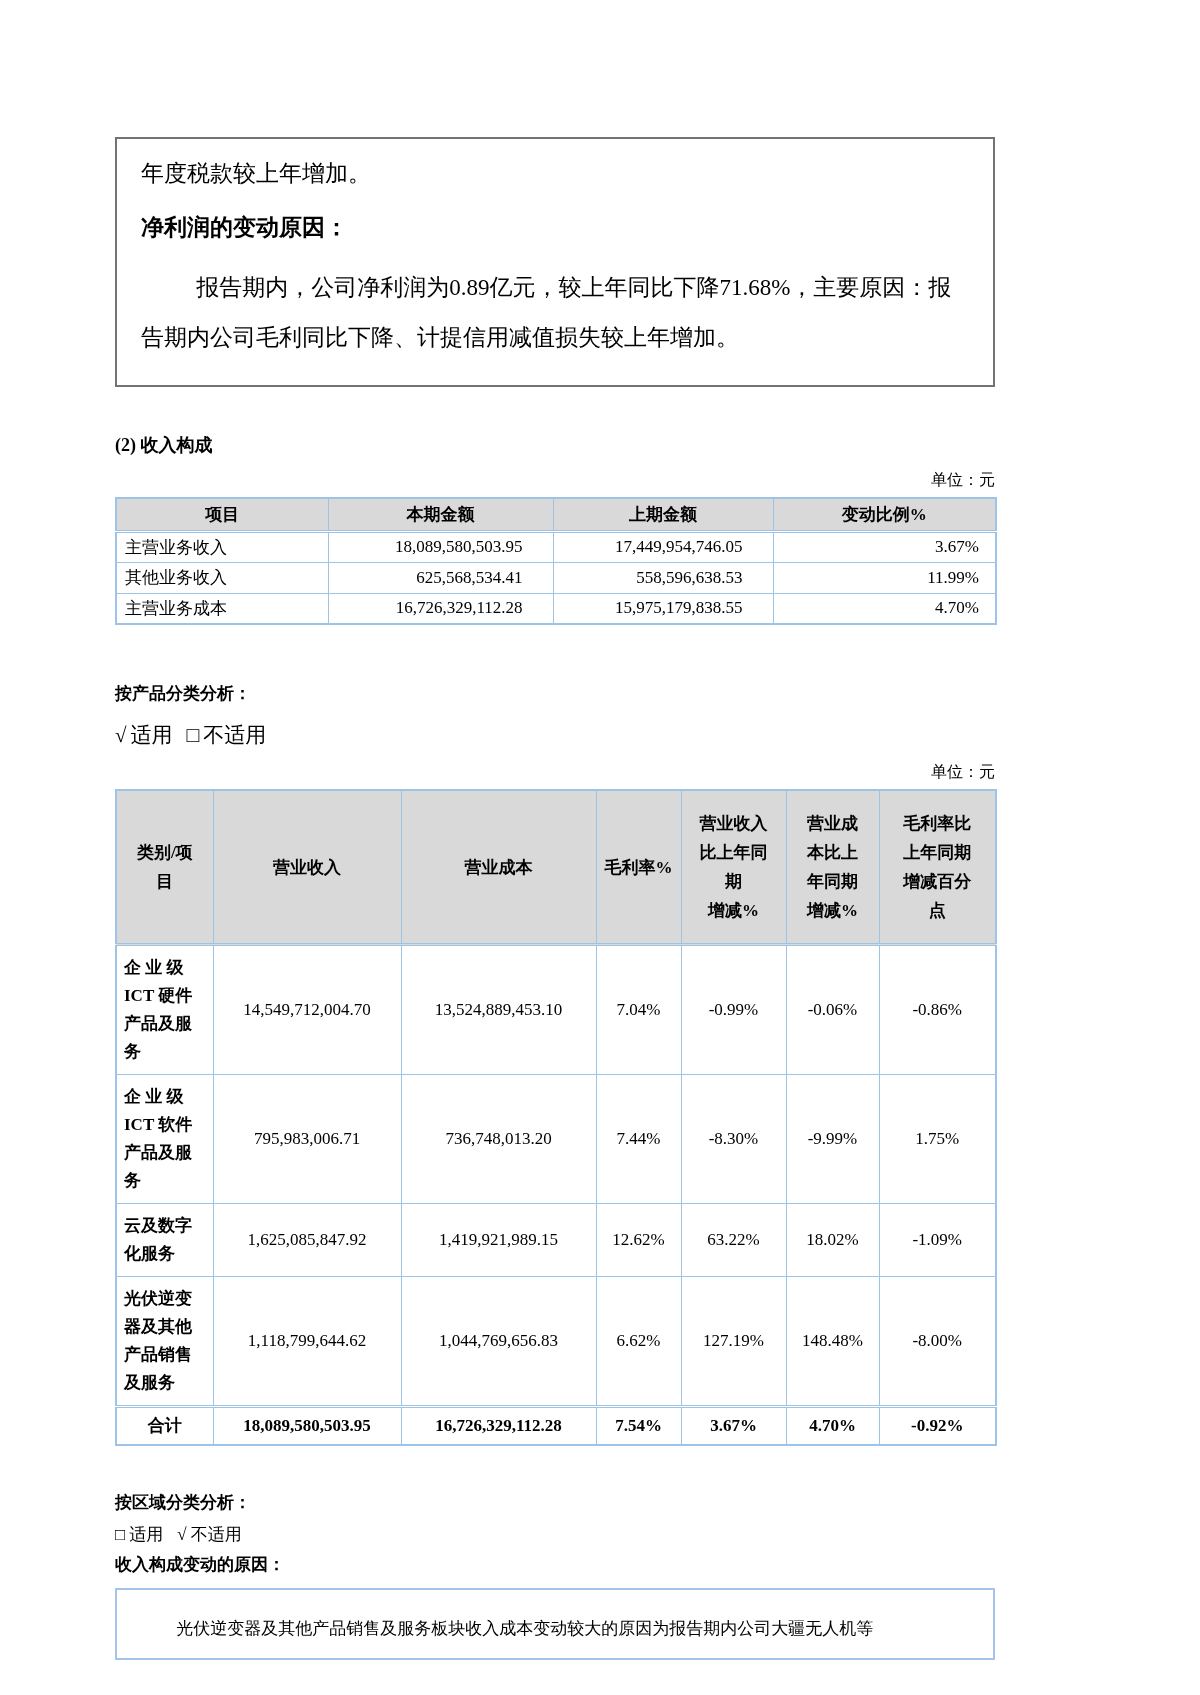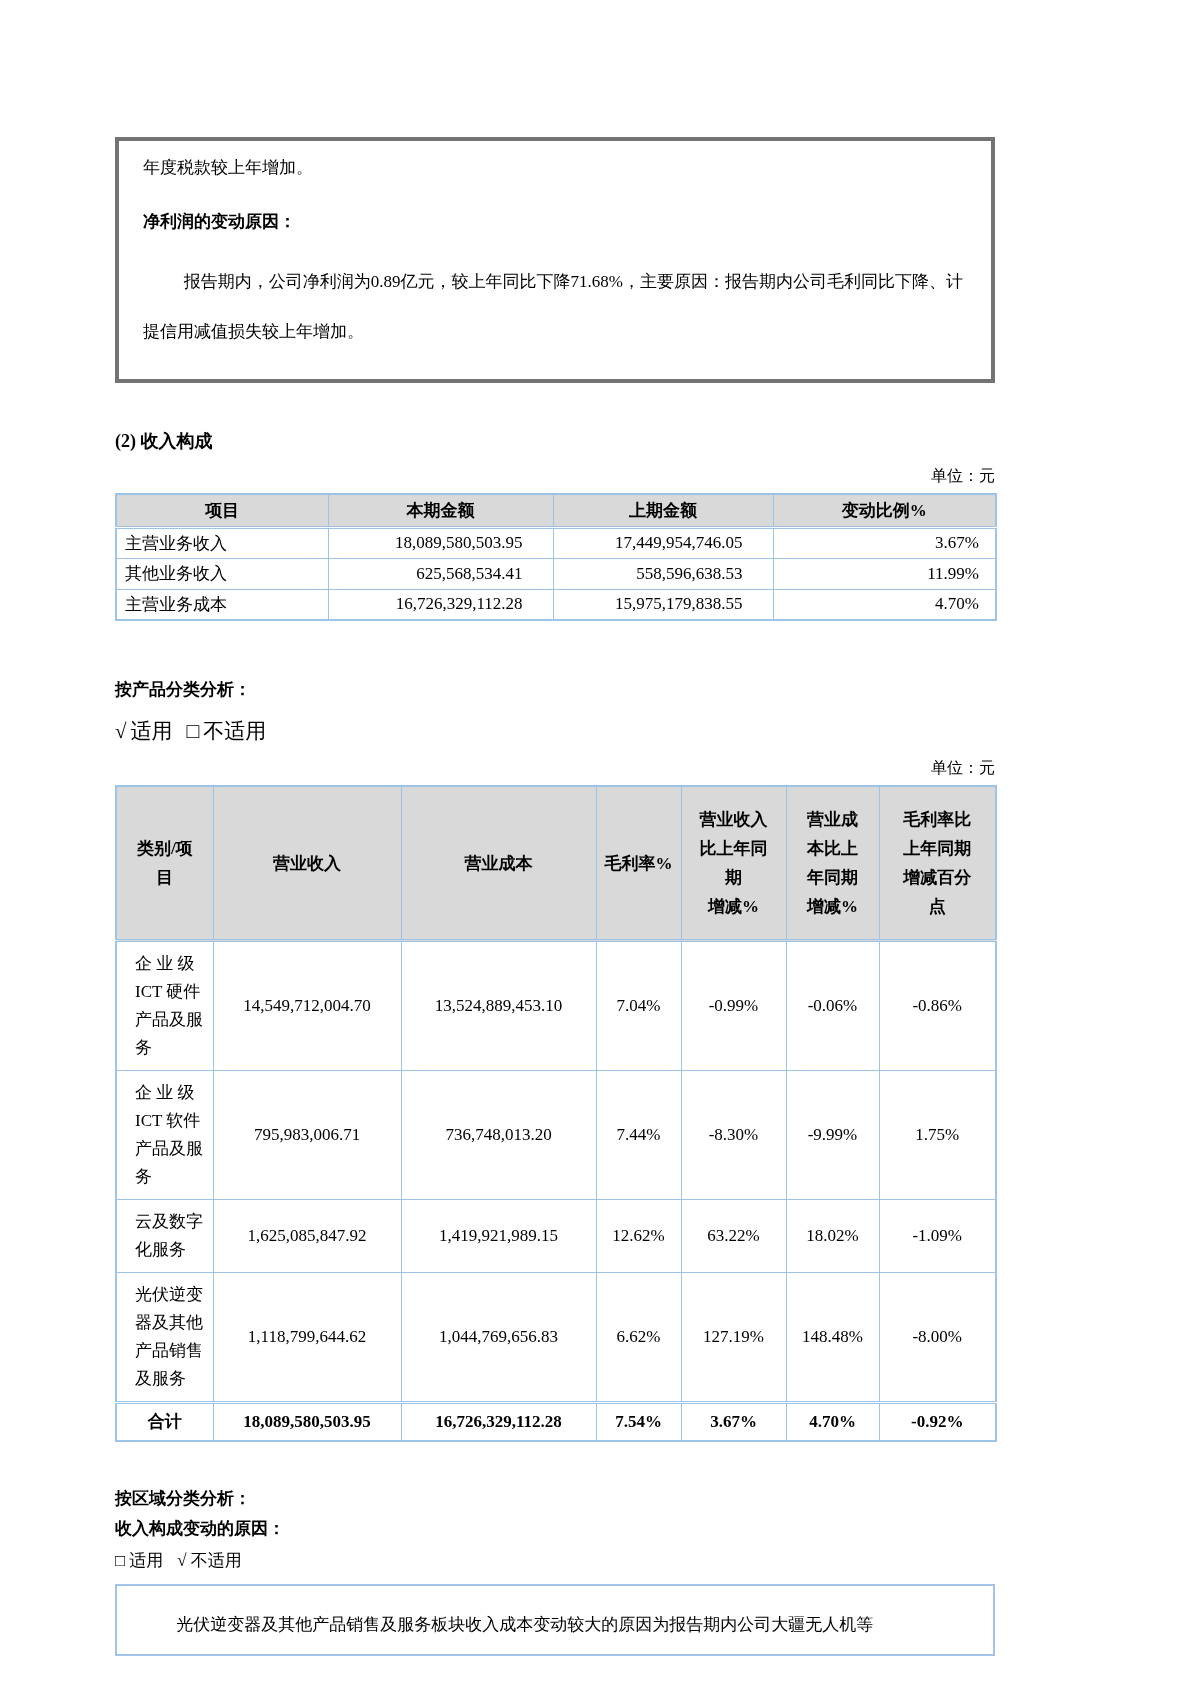--- a/index.html
+++ b/index.html
@@ -8,23 +8,23 @@
     width:1200px; height:1695px;
     font-family:"Liberation Serif","DejaVu Serif",serif;
     color:#000;
     position:relative;
     overflow:hidden;
   }
   .content { width:880px; margin-left:115px; padding-top:137px; }
 
   
   .callout {
-    border:4px solid #737373;
-    padding:12px 24px 22px 24px;
-    font-size:17px;
+    border:2px solid #737373;
+    padding:20px 24px 22px 24px;
+    font-size:23px;
   }
   .callout .box-line { line-height:30px; }
   .callout .box-heading { font-weight:bold; margin-top:24px; line-height:30px; }
   .callout .box-para { margin-top:20px; line-height:50px; text-indent:2.4em; }
 
   
   .section-title { font-weight:bold; font-size:18px; margin-top:46px; line-height:24px; }
   .unit-line { text-align:right; font-size:16px; margin-top:12px; line-height:22px; }
   .sub-title { font-weight:bold; font-size:17px; margin-top:56px; line-height:26px; }
   .apply-line { font-size:21px; margin-top:14px; line-height:28px; }
@@ -49,21 +49,21 @@
   .t1 td.label { text-align:left; }
   .t1 td.num { text-align:right; padding-right:30px; }
   .t1 td.pct { text-align:right; padding-right:16px; }
   .t1 col.c1{width:212px;} .t1 col.c2{width:225px;} .t1 col.c3{width:220px;} .t1 col.c4{width:223px;}
 
   .t2 { margin-top:6px; }
   .t2 thead th { padding:18px 2px; line-height:29px; white-space:pre-line; font-weight:bold; }
   .t2 td {
     padding:8px 4px; line-height:28px; vertical-align:middle; text-align:center;
   }
-  .t2 td.cat { text-align:justify; padding-left:18px; padding-right:6px; white-space:pre-line; }
+  .t2 td.cat { text-align:justify; padding-left:7px; padding-right:6px; white-space:pre-line;font-weight:bold; }
   .t2 tr.total td { font-weight:bold; padding:4px 4px; height:36px; border-top:3px double #9dc3e6; }
   .t2 tr.total td.cat { text-align:center; white-space:normal; }
   .t2 col.p1{width:97px;} .t2 col.p2{width:188px;} .t2 col.p3{width:195px;}
   .t2 col.p4{width:85px;} .t2 col.p5{width:105px;} .t2 col.p6{width:93px;} .t2 col.p7{width:117px;}
 
   .region-block .line { font-size:17px; line-height:30px; }
   .region-block .bold { font-weight:bold; }
   .reason-box {
     border:2px solid #a3c4e8;
     margin-top:8px;
@@ -212,20 +212,20 @@
         <td>7.54%</td>
         <td>3.67%</td>
         <td>4.70%</td>
         <td>-0.92%</td>
       </tr>
     </tbody>
   </table>
 
   <div class="region-block">
     <p class="line bold" style="margin-top:42px;">按区域分类分析：</p>
+    <p class="line apply-line" style="margin-top:2px;"><span class="mark">□</span><span>适用</span><span class="gap"></span><span class="mark">√</span><span>不适用</span></p>
     <p class="line bold">收入构成变动的原因：</p>
-    <p class="line apply-line" style="margin-top:2px;"><span class="mark">□</span><span>适用</span><span class="gap"></span><span class="mark">√</span><span>不适用</span></p>
     <div class="reason-box">
       <span>光伏逆变器及其他产品销售及服务板块收入成本变动较大的原因为报告期内公司大疆无人机等</span>
     </div>
   </div>
 
 </div>
 
 </body></html>

